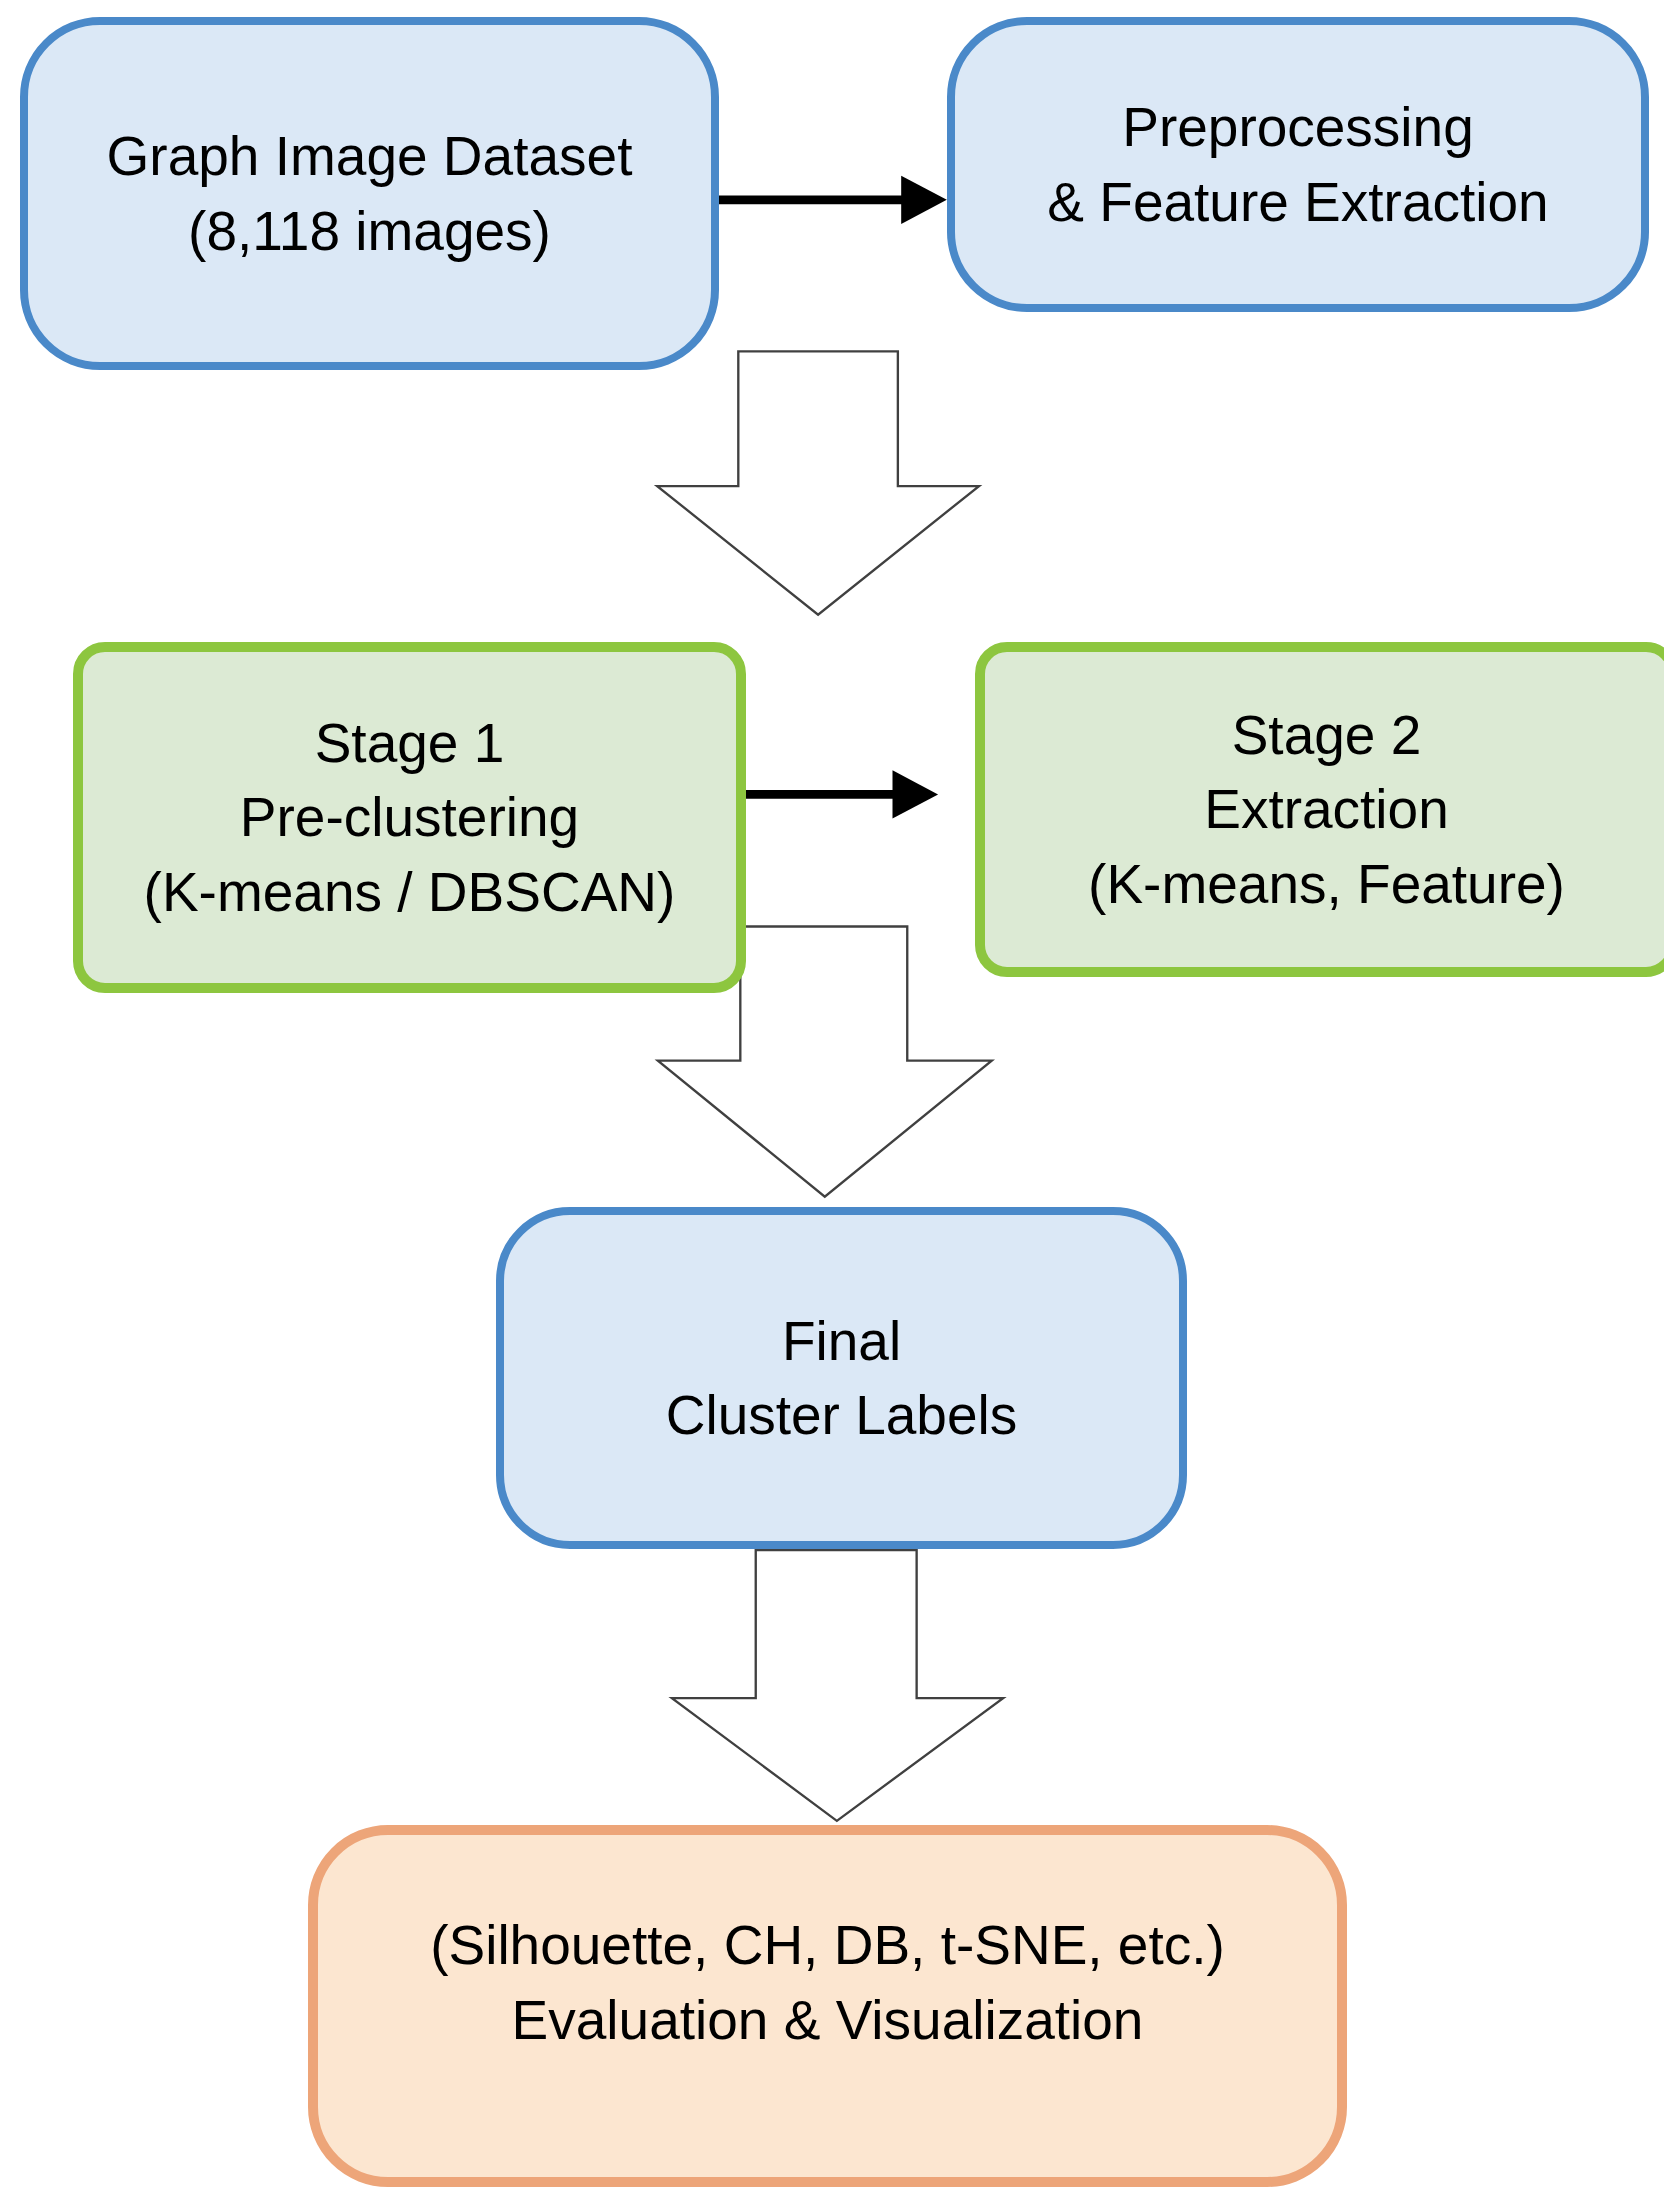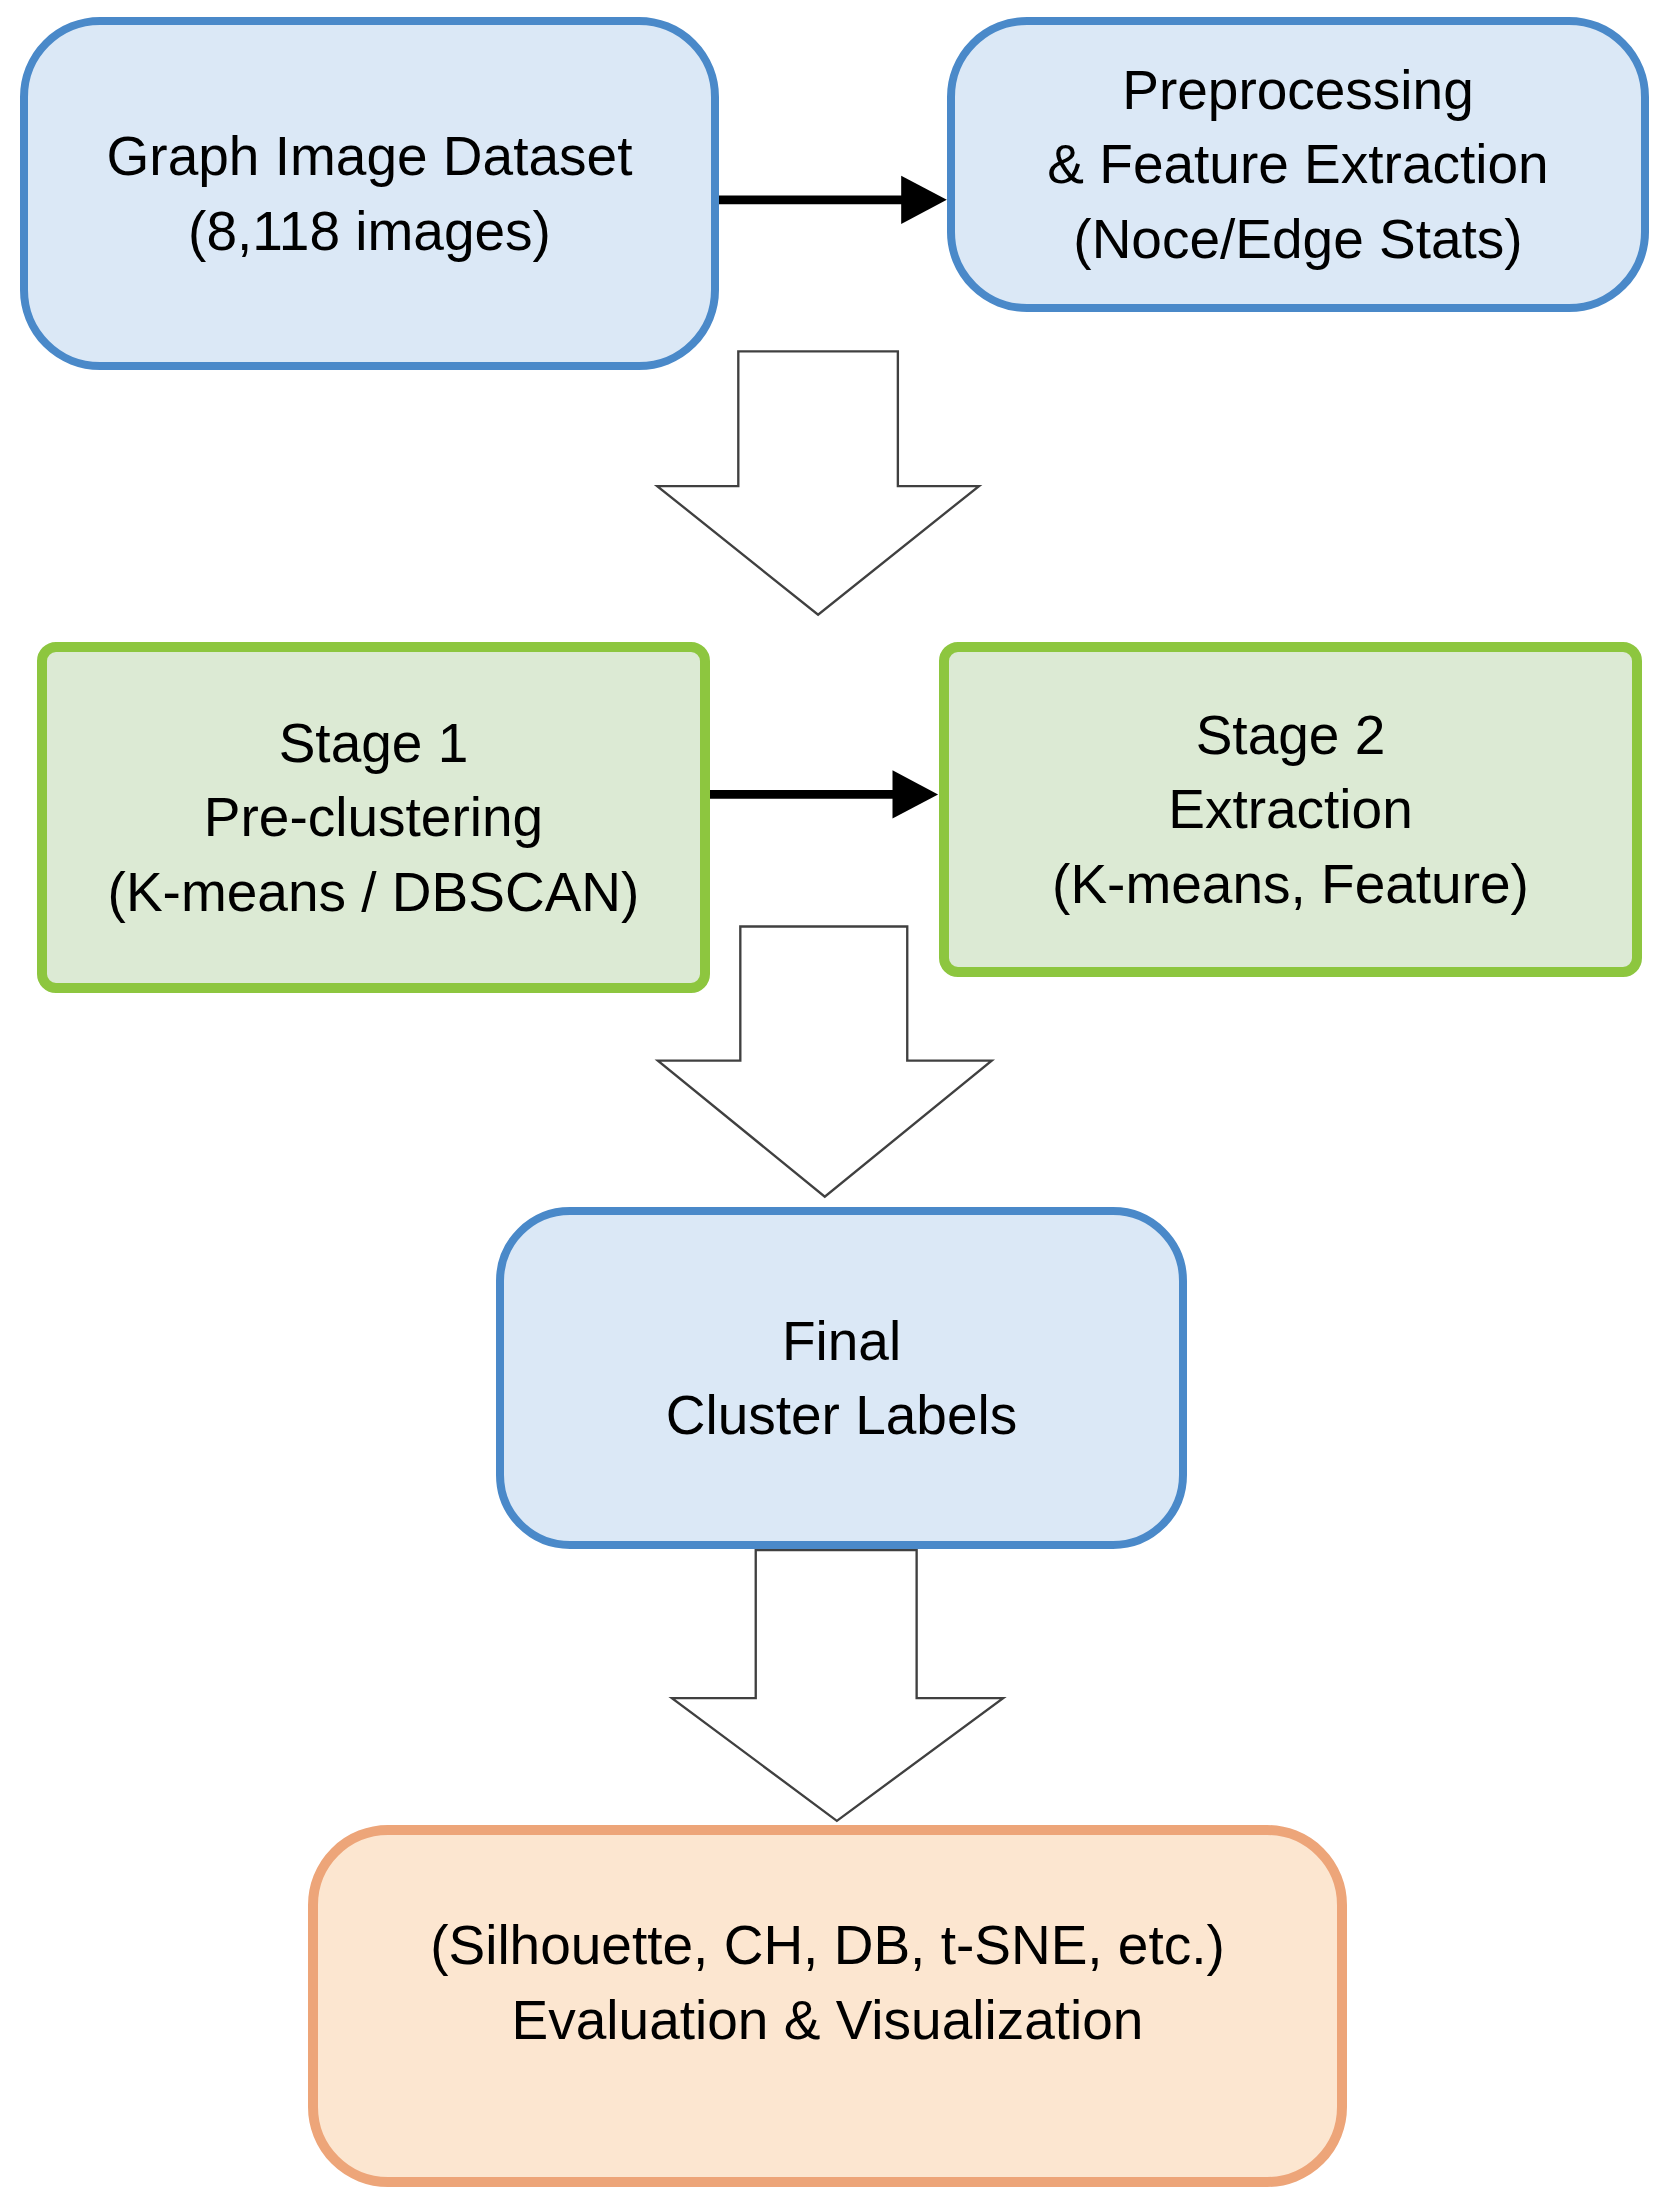--- a/index.html
+++ b/index.html
@@ -25,21 +25,22 @@
   }
   .node .line { display: block; white-space: nowrap; }
   .node-blue {
     background: var(--blue-fill, #dbe8f6);
     border: 8.7px solid var(--blue-border, #4a89c9);
     border-radius: 80px;
   }
   .node-green {
     background: var(--green-fill, #dcead4);
     border: 10px solid var(--green-border, #8dc63f);
-    border-radius: 19px;
+    border-radius: 32px;
+    margin-left: 36px;
   }
   .node-orange {
     background: var(--orange-fill, #fce6d0);
     border: 10px solid var(--orange-border, #eda579);
     border-radius: 80px;
   }
   #node-dataset       { left: 20px;   top: 17px;   width: 699px; height: 353px; }
   #node-preprocessing { left: 947px; top: 17px;   width: 702px; height: 295px; }
   #node-stage1        { left: 37px;   top: 642px;  width: 673px; height: 351px; }
   #node-stage2        { left: 939px; top: 642px;  width: 703px; height: 335px; text-align: right; }
@@ -86,21 +87,20 @@
   </svg>
 
   <div id="node-dataset" class="node node-blue">
     <span class="line">Graph Image Dataset</span>
     <span class="line">(8,118 images)</span>
   </div>
 
   <div id="node-preprocessing" class="node node-blue">
     <span class="line">Preprocessing</span>
     <span class="line">&amp; Feature Extraction</span>
-    <span class="line">(Noce/Edge Stats)</span>
   </div>
 
   <div id="node-stage1" class="node node-green">
     <span class="line">Stage 1</span>
     <span class="line">Pre-clustering</span>
     <span class="line">(K-means / DBSCAN)</span>
   </div>
 
   <div id="node-stage2" class="node node-green">
     <span class="line">Stage 2</span>

